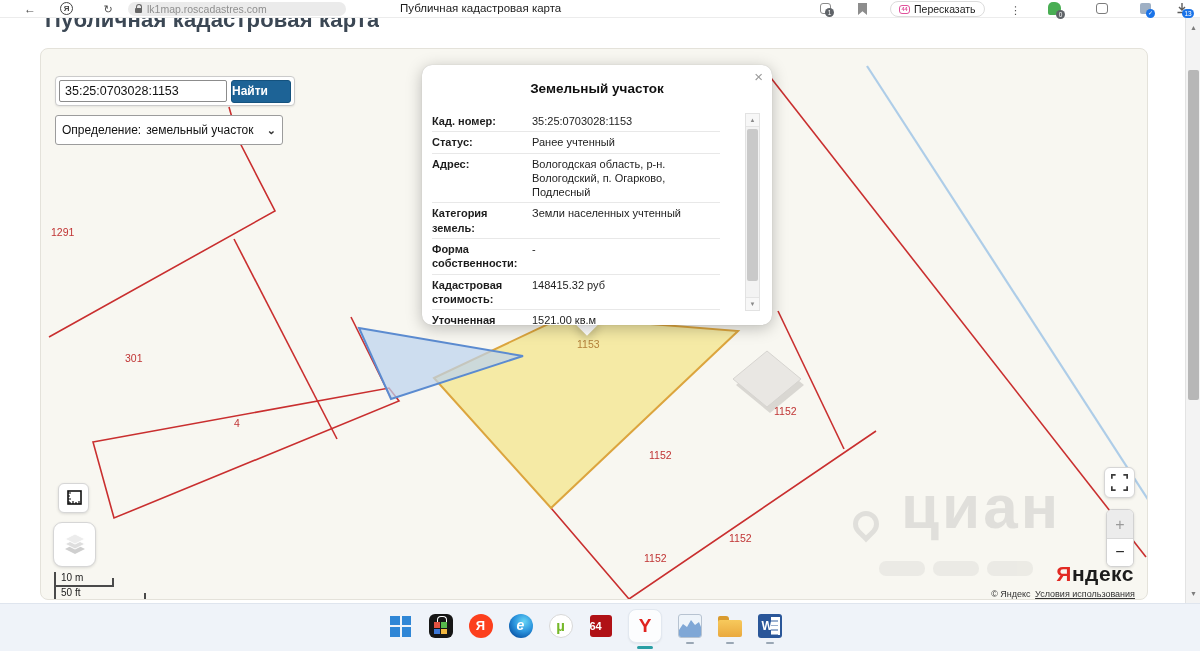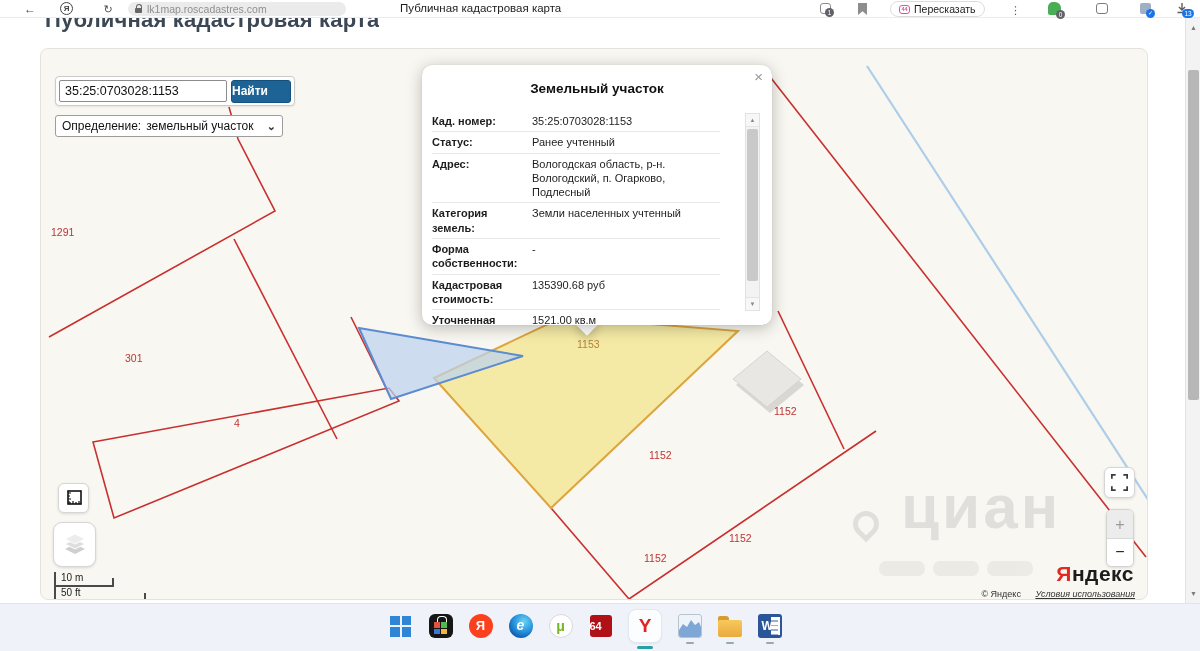--- a/index.html
+++ b/index.html
@@ -79,31 +79,31 @@
   .sc-bar-m { left:0; top:13px; width:60px; height:2px; }
   .sc-tick-m { left:58px; top:6px; width:2px; height:9px; }
   .sc-tick-ft { left:90px; top:21px; width:2px; height:9px; }
   .sc-m-txt { position:absolute; left:7px; top:0px; font-size:10px; color:#222; }
   .sc-ft-txt { position:absolute; left:7px; top:15px; font-size:10px; color:#222; }
 
   
   .ylogo { position:absolute; right:13px; top:513px; font-size:21px; font-weight:bold; letter-spacing:0.5px; }
   .ylogo .ya { color:#e22a23; } .ylogo .rest { color:#1c1c1c; }
   .attr { position:absolute; right:12px; top:540px; font-size:9px; color:#333; white-space:nowrap; }
-  .attr .link { text-decoration:underline; margin-left:12px;font-style:italic; }
+  .attr .link { text-decoration:underline; margin-left:2px; }
 
   
   .searchbox { position:absolute; left:55px; top:76px; width:240px; height:30px; background:#fff;
     border:1px solid #cbcbcb; border-radius:4px; box-shadow:0 1px 2px rgba(0,0,0,0.08);
     display:flex; align-items:center; padding:3px; gap:4px; z-index:10; }
   .search-input { width:168px; height:22px; border:1px solid #8c8c8c; border-radius:2px; font-size:12.5px;
     padding:0 5px; color:#111; font-family:"Liberation Sans", sans-serif; }
   .search-btn { flex:1; height:23px; background:#1d6396; border:1px solid #14527e; border-radius:3px;
     color:#fff; font-size:12px; font-weight:bold; text-align:left; line-height:21px; }
-  .filterbox { position:absolute; left:55px; top:115px; width:228px; height:22px; background:#fff;
+  .filterbox { position:absolute; left:55px; top:115px; width:228px; height:30px; background:#fff;
     border:1px solid #9c9c9c; border-radius:3px; display:flex; align-items:center; padding:0 6px;
     font-size:12px; color:#111; z-index:10; }
   .filterbox .f-label { margin-right:5px; }
   .filterbox .f-value { flex:1; }
   .filterbox .f-chev { font-size:11px; color:#333; font-weight:bold; }
 
   
   .popup { position:absolute; left:422px; top:65px; width:350px; height:260px; background:#fff;
     border-radius:10px; box-shadow:0 3px 16px rgba(0,0,0,0.25), 0 0 1px rgba(0,0,0,0.2);
     z-index:20; overflow:hidden; }
@@ -328,21 +328,21 @@
     <div class="prow">
       <span class="pl">Категория земель:</span>
       <span class="pv">Земли населенных учтенный</span>
     </div>
     <div class="prow">
       <span class="pl">Форма собственности:</span>
       <span class="pv">-</span>
     </div>
     <div class="prow">
       <span class="pl">Кадастровая стоимость:</span>
-      <span class="pv">135390.68 руб</span>
+      <span class="pv">148415.32 руб</span>
     </div>
     <div class="prow">
       <span class="pl">Уточненная площадь:</span>
       <span class="pv">1521.00 кв.м</span>
     </div>
 
   </div>
   <div class="popup-scroll">
     <div class="ps-arrow ps-up">▲</div>
     <div class="ps-thumb"></div>

